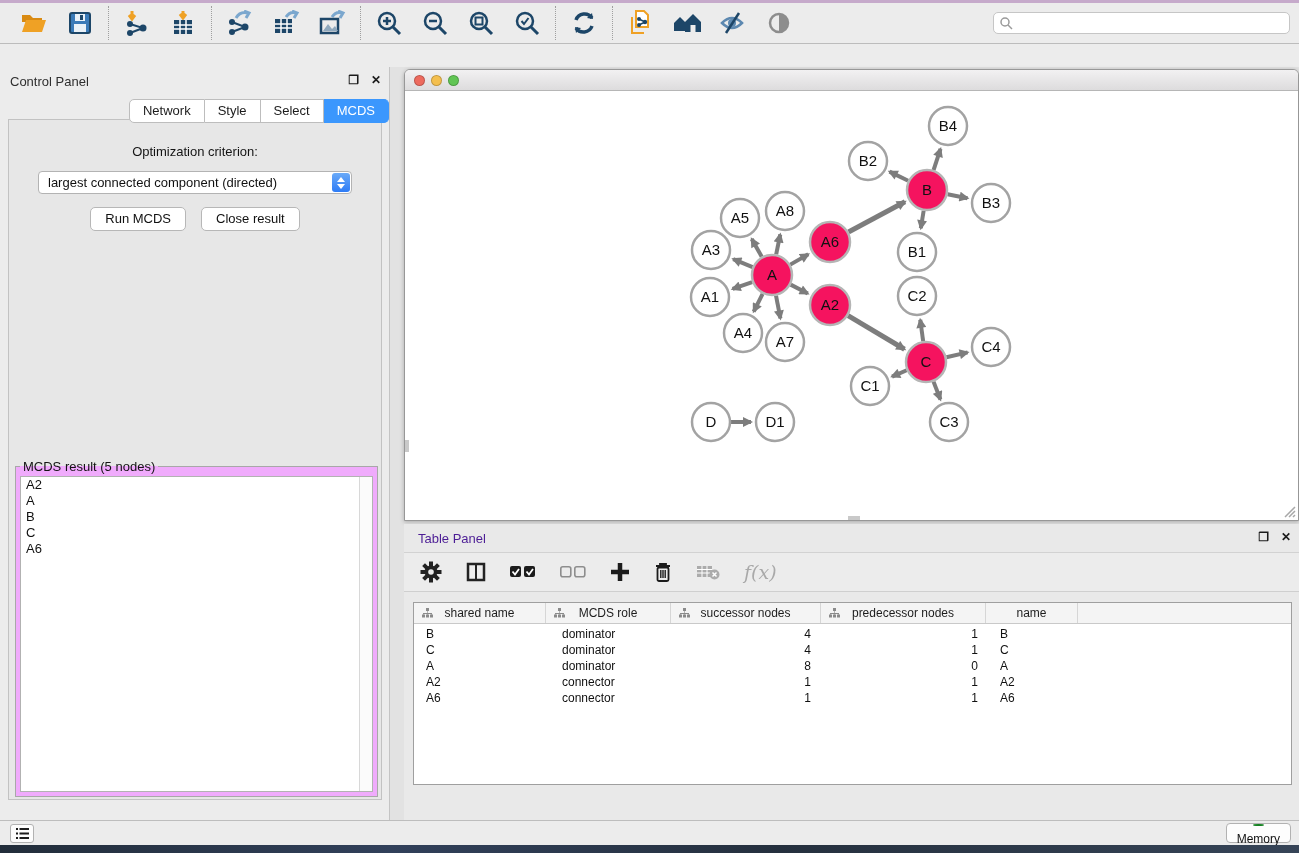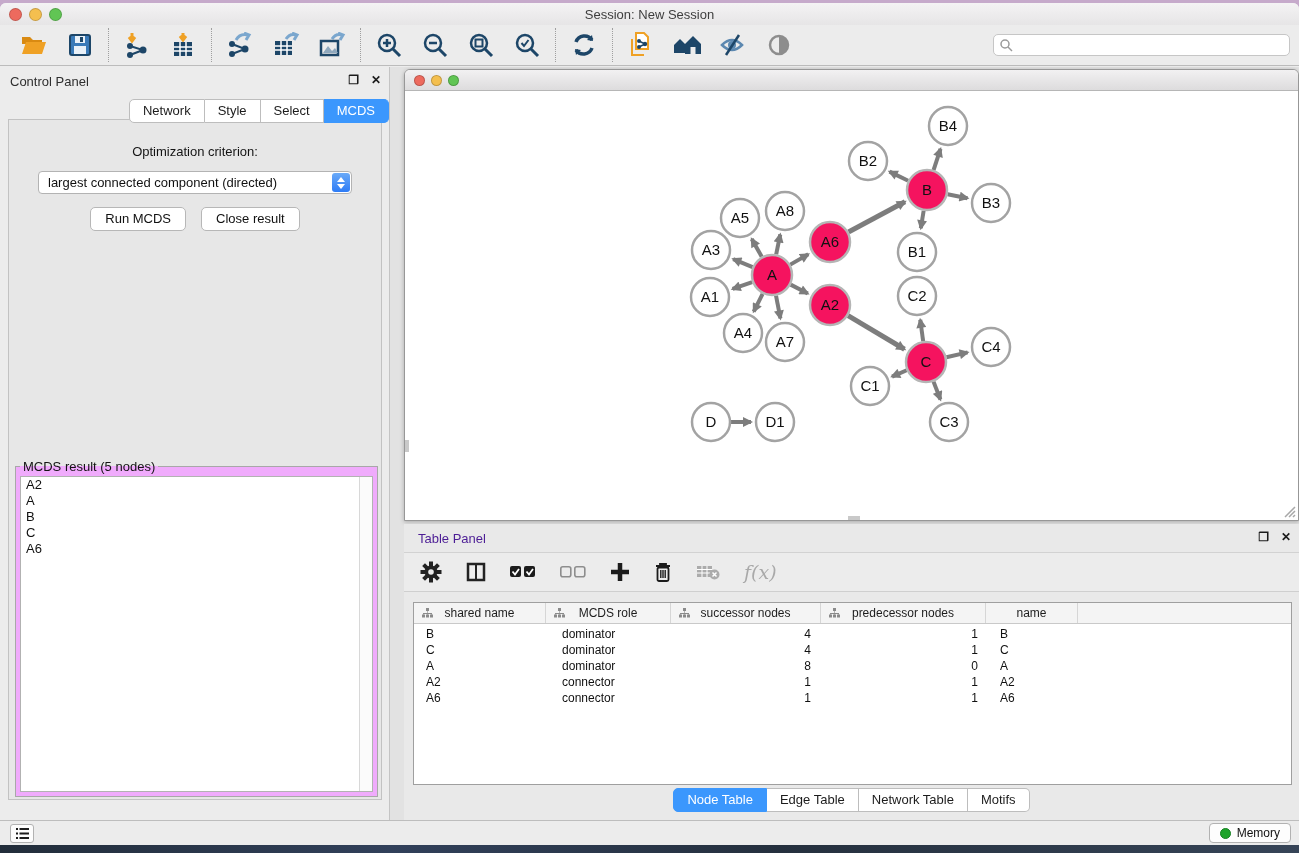--- a/index.html
+++ b/index.html
@@ -102,37 +102,29 @@
   .td { overflow:hidden; white-space:nowrap; }
   .tbody { padding-top:3px; }
   .tp-tabs { position:absolute; bottom:8px; left:0; width:100%; display:flex; justify-content:center; }
 
   
   .statusbar { position:absolute; left:0; right:0; bottom:0; height:25px; background:#ececec;
      border-top:1px solid #bdbdbd; }
   .list-btn { position:absolute; left:10px; top:3px; width:24px; height:19px; background:#fdfdfd;
      border:1px solid #b2b2b2; border-radius:3px; display:flex; align-items:center; justify-content:center; cursor:default; }
   .mem-btn { position:absolute; right:8px; top:2px; height:20px; background:#fdfdfd; border:1px solid #b2b2b2;
-     border-radius:4px; display:flex; align-items:center; gap:6px; padding:0 10px; font-size:12px; color:#111; cursor:default; }
+     border-radius:4px; display:flex; align-items:center; gap:6px; padding:0 10px; font-size:12px; color:#111; cursor:default;flex-direction:column; }
   .mem-dot { width:11px; height:11px; border-radius:50%; background:#1ea32b; border:1px solid #158021; }
 </style>
 </head>
 <body>
 
 <div class="screen">
   <div class="main-window">
 
-    <div class="titlebar">
-      <div class="lights">
-        <span class="light red"></span>
-        <span class="light yellow"></span>
-        <span class="light green"></span>
-      </div>
-      <div class="title">Session: New Session</div>
-    </div>
 
     <div class="toolbar">
       <div class="tgroup">
         <span class="tbtn">
           <svg width="28" height="24" viewBox="0 0 28 24">
             <path d="M2 4 h8 l3 3 h9 v4 H2 Z" fill="#d98a12"></path>
             <path d="M2 21 L6 9 h20 l-4 12 Z" fill="#efa125"></path>
           </svg>
         </span>
         <span class="tbtn">
@@ -557,26 +549,20 @@
               </div>
               <div class="trow">
                 <div class="td" style="width: 132px; text-align: left; padding: 0px 0px 0px 12px;">A6</div>
                 <div class="td" style="width: 125px; text-align: left; padding: 0px 0px 0px 16px;">connector</div>
                 <div class="td" style="width: 150px; text-align: right; padding: 0px 10px 0px 0px;">1</div>
                 <div class="td" style="width: 165px; text-align: right; padding: 0px 8px 0px 0px;">1</div>
                 <div class="td" style="width: 92px; text-align: left; padding: 0px 0px 0px 14px;">A6</div>
               </div>
             </div>
         </div>
-        <div class="tp-tabs">
-            <span class="seg active">Node Table</span>
-            <span class="seg">Edge Table</span>
-            <span class="seg">Network Table</span>
-            <span class="seg">Motifs</span>
-          </div>
       </div>
     </div>
 
     <div class="statusbar">
       <span class="list-btn">
         <svg width="13" height="11" viewBox="0 0 13 11">
           <g fill="#1c1c1c">
             <rect x="0" y="0" width="2" height="2"></rect>
               <rect x="3.5" y="0" width="9.5" height="2"></rect>
             <rect x="0" y="4.5" width="2" height="2"></rect>

